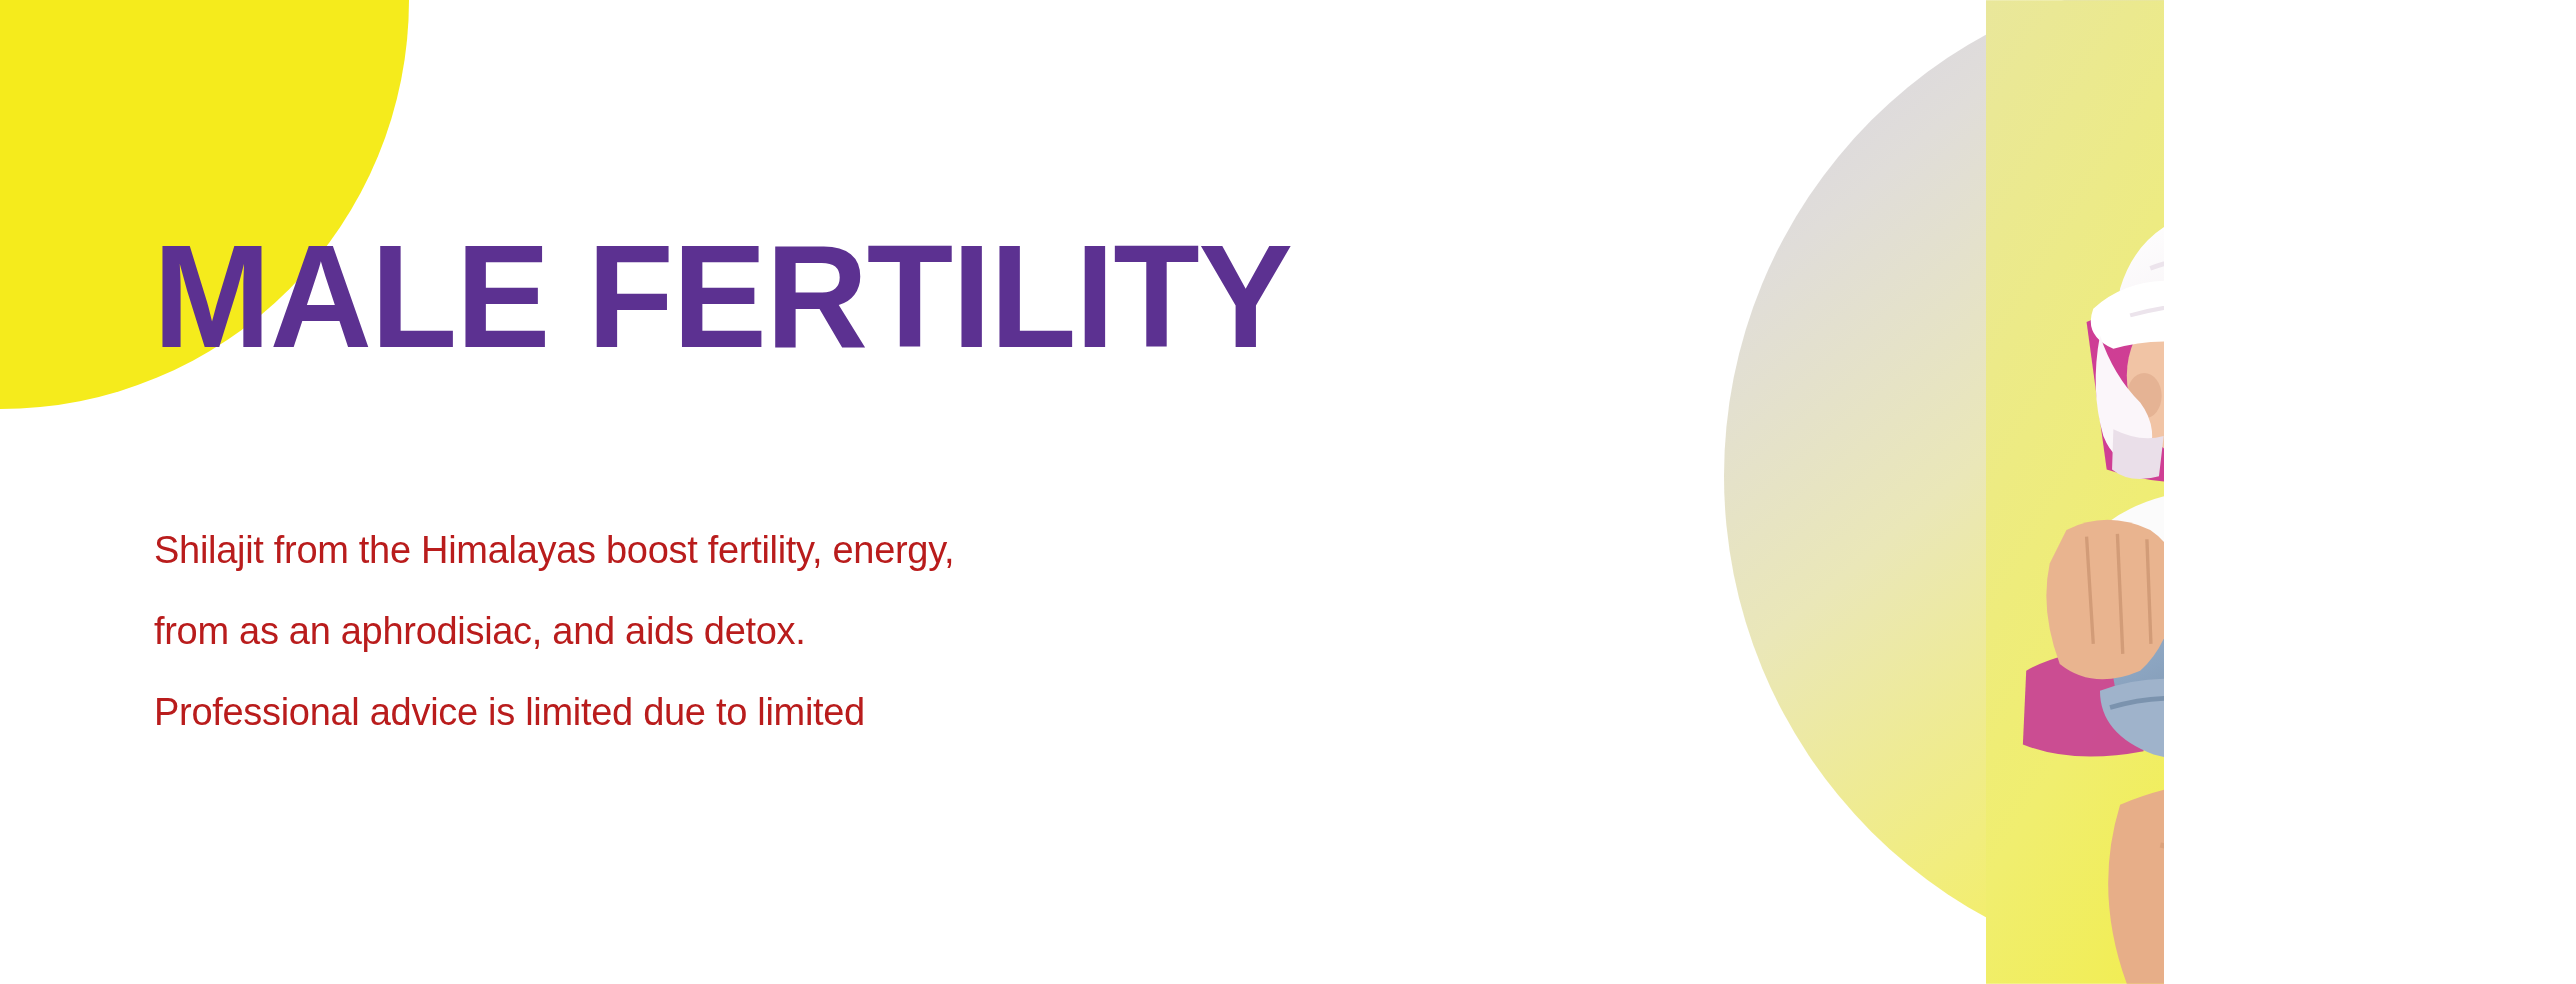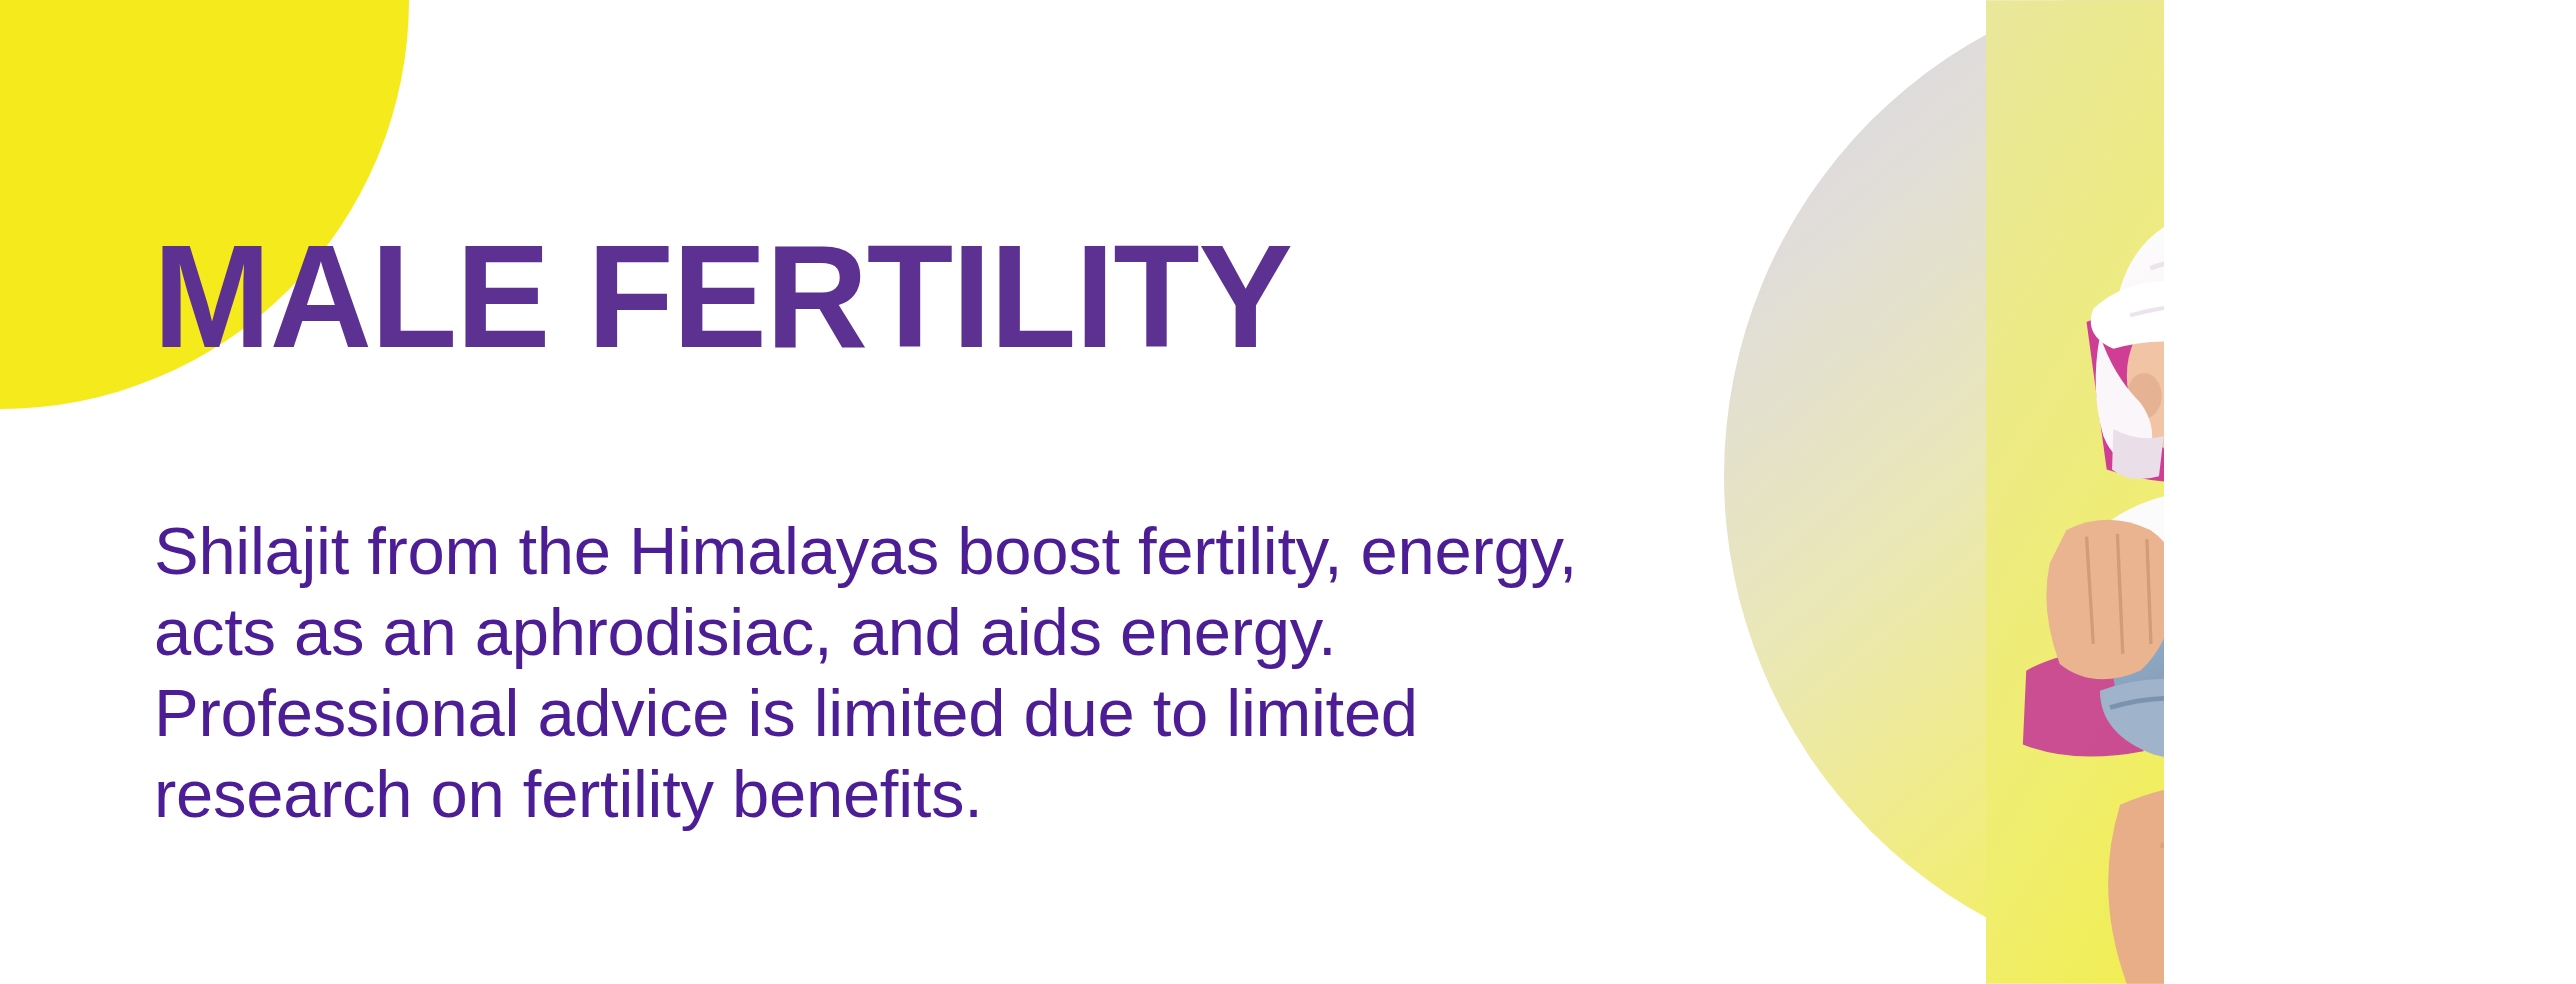--- a/index.html
+++ b/index.html
@@ -72,24 +72,24 @@
     transform-origin:left center;
     white-space:nowrap;
   }
   .body-copy{
     position:absolute;
     left:154px; top:510px;
     margin:0;
     width:1342px;
     font-family:"Liberation Sans", sans-serif;
     font-weight:400;
-    font-size:67px;
+    font-size:38px;
     line-height:81px;
     letter-spacing:-0.3px;
-    color:#4c1d95;
+    color:#b91c1c;
   }
   .body-copy .ln{display:block;white-space:nowrap;}
 </style>
 </head>
 <body>
 
 <div class="banner">
 
   <div class="corner-blob"></div>
 
@@ -241,20 +241,19 @@
       <path d="M 650 694 L 656 776" stroke="#d79f7b" stroke-width="5" fill="none"></path>
       <path d="M 686 702 L 690 770" stroke="#d79f7b" stroke-width="5" fill="none"></path>
     </svg>
   </div>
 
   <div class="text-col">
     <h1 class="headline">MALE FERTILITY</h1>
 
     <p class="body-copy">
       <span class="ln">Shilajit from the Himalayas boost fertility, energy,</span>
-      <span class="ln">acts as an aphrodisiac, and aids energy.</span>
+      <span class="ln">from as an aphrodisiac, and aids detox.</span>
       <span class="ln">Professional advice is limited due to limited</span>
-      <span class="ln">research on fertility benefits.</span>
     </p>
   </div>
 
 </div>
 
 
 </body></html>

